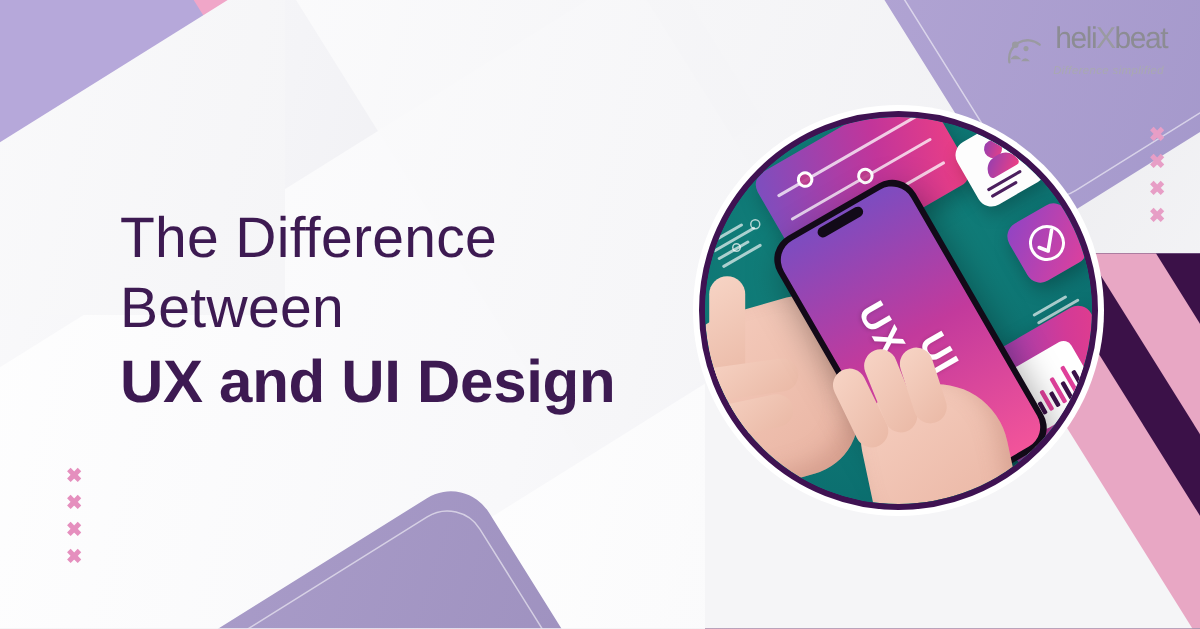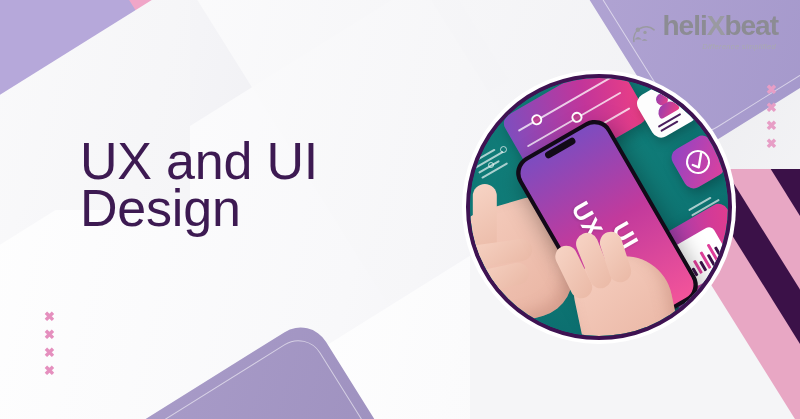--- a/index.html
+++ b/index.html
@@ -120,33 +120,33 @@
   
   .headline{
     position:absolute; left:80px; top:136px;
     width:380px;
   }
   .hl-line{
     font-size:38px; line-height:47px;
     color:#3d1a52; font-weight:400; letter-spacing:.2px;
   }
   .hl-line.bold{
-    font-weight:400; font-size:52px; letter-spacing:-.2px;
+    font-weight:700; font-size:40px; letter-spacing:-.2px;
     margin-top:2px;
   }
 
   
   .logo{
     position:absolute; right:22px; top:12px;
     display:flex; align-items:flex-end; gap:5px;
   }
   .logo-mark{ width:26px; height:26px; margin-bottom:3px; }
   .logo-text-wrap{ display:flex; flex-direction:column; align-items:flex-end; }
   .logo-word{
-    font-size:28px; font-weight:700; letter-spacing:-1px;
+    font-size:20px; font-weight:400; letter-spacing:-1px;
     color:#8c8c93; line-height:28px;
   }
   .logo-word .x{ color:#9a9aa1; }
   .logo-tag{
     font-size:7.5px; color:#a9a9b0; font-style:italic;
     letter-spacing:.3px; margin-top:2px; margin-right:2px;
   }
 
   
   .hero{
@@ -339,20 +339,22 @@
       <path d="M4 27 q5 -8 11 0 z" fill="#9a9aa1"></path>
       <path d="M15 29 q4 -6 9 0 z" fill="#9a9aa1"></path>
     </svg>
     <div class="logo-text-wrap">
       <div class="logo-word"><span>heli</span><span class="x">X</span><span>beat</span></div>
       <div class="logo-tag">Difference simplified</div>
     </div>
   </div>
 
   <div class="headline">
+    <div class="hl-line">The Difference</div>
+    <div class="hl-line">Between</div>
     <div class="hl-line bold">UX and UI Design</div>
   </div>
 
   <div class="hero">
     <div class="hero-inner">
 
       <div class="speed s1">
         <i style="width:26px"></i>
           <i style="width:32px"></i>
           <i style="width:24px"></i>

